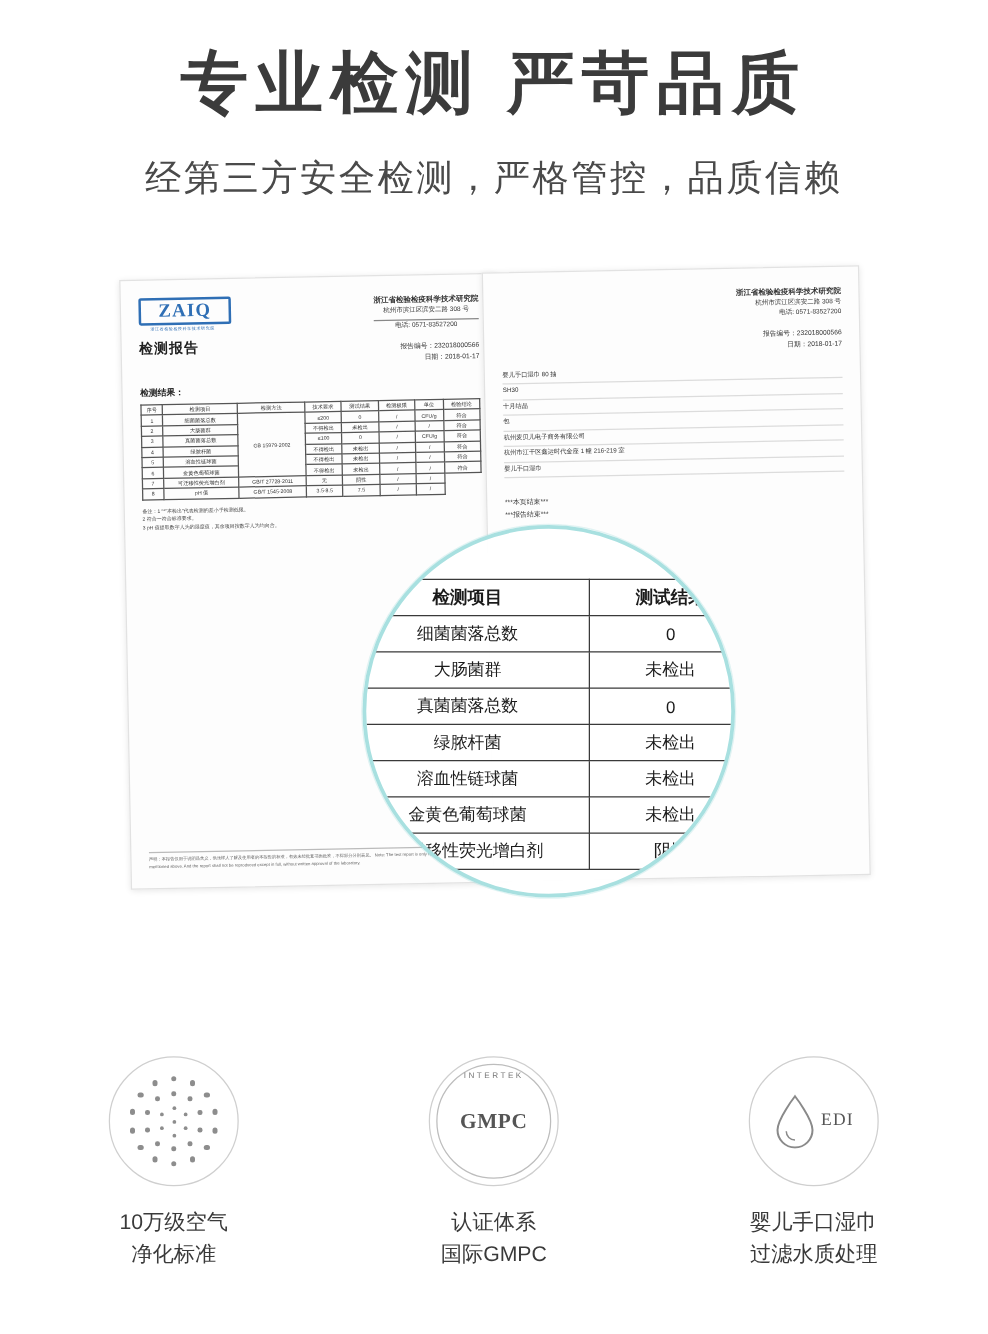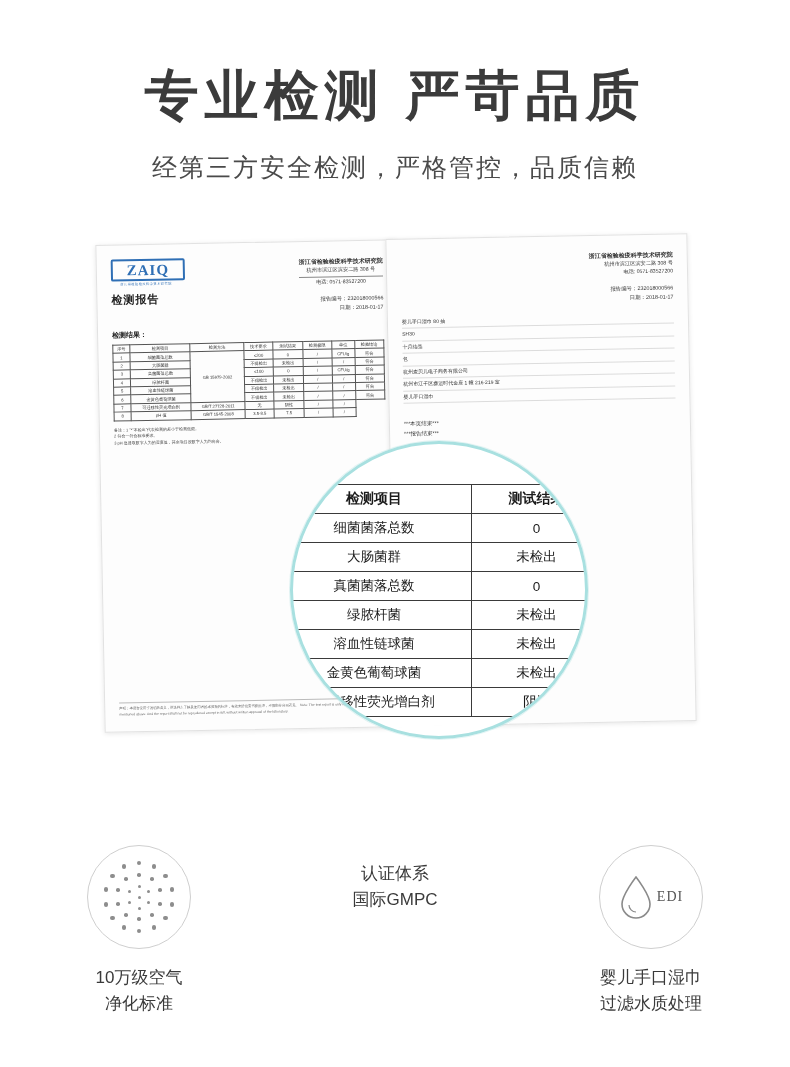--- a/index.html
+++ b/index.html
@@ -12,33 +12,33 @@
     background: #ffffff;
     font-family: "Liberation Sans", sans-serif;
     color: #333;
     overflow: hidden;
     position: relative;
   }
 
   
   .header {
     text-align: center;
-    padding-top: 66px;
+    padding-top: 38px;
   }
   .title {
     font-family: "Liberation Sans", sans-serif;
     font-size: 54px;
     font-weight: bold;
     letter-spacing: 6px;
     color: #3b3b3b;
     line-height: 1.1;
   }
   .subtitle {
     margin-top: 26px;
-    font-size: 25px;
+    font-size: 29px;
     color: #4a4a4a;
     letter-spacing: 2px;
   }
 
   
   .report-area {
     position: relative;
     margin: 52px auto 0 auto;
     width: 590px;
     height: 500px;
@@ -574,20 +574,25 @@
           <i style="left: 35.5px; top: 35.5px; width: 3px; height: 3px;"></i>
         </div>
     </div>
     <div class="badge-label">
       <div>10万级空气</div>
       <div>净化标准</div>
     </div>
   </div>
 
   <div class="badge">
+    <div class="badge-ico">
+      <div class="ring-text"></div>
+      <div class="arc-label">INTERTEK</div>
+      <div class="gmpc-main">GMPC</div>
+    </div>
     <div class="badge-label">
       <div>认证体系</div>
       <div>国际GMPC</div>
     </div>
   </div>
 
 
   <div class="badge">
     <div class="badge-ico">
       <div class="edi-wrap">

